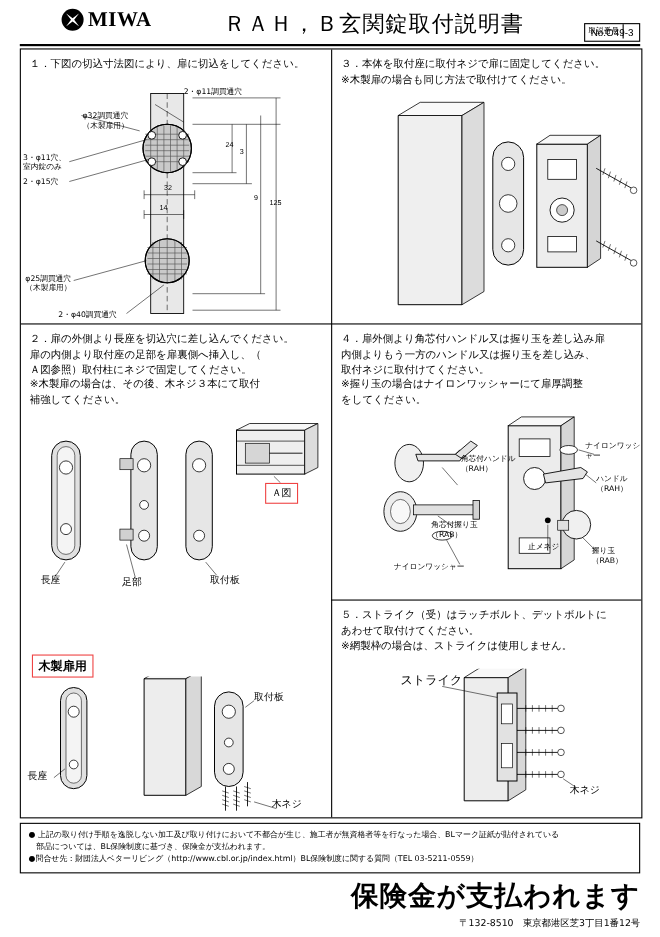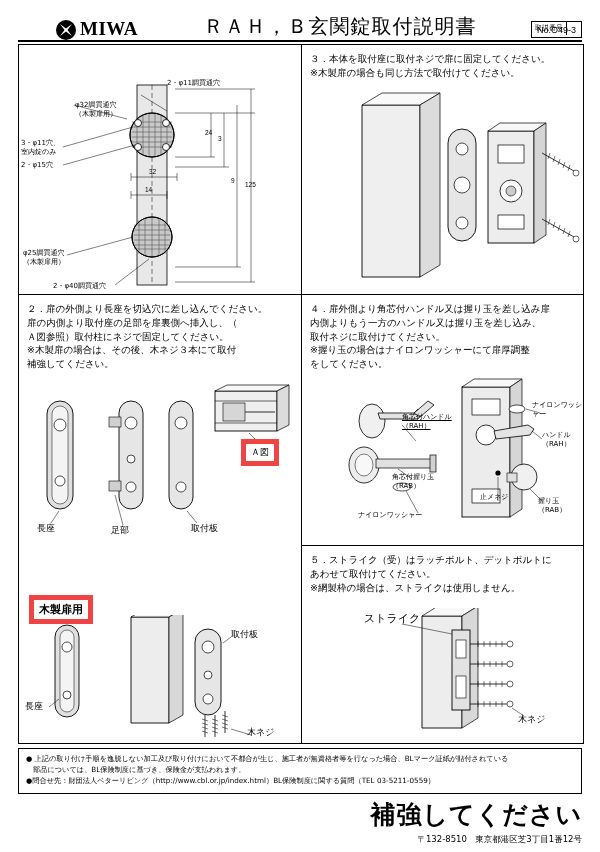--- a/index.html
+++ b/index.html
@@ -23,21 +23,21 @@
     background: #fff;
   }
 
   
   .header {
     position: absolute;
     left: 18px; top: 8px;
     width: 564px; height: 32px;
     border-bottom: 2px solid #000;
     display: flex;
-    align-items: flex-end;
+    align-items: flex-start;
   }
   .logo-mark {
     width: 20px; height: 20px;
     border-radius: 50%;
     background: #000;
     position: relative;
     margin-left: 38px;
     flex: none;
   }
   .logo-mark::before {
@@ -169,21 +169,21 @@
     line-height: 1.25;
   }
   .lbl-n {
     position: absolute;
     font-size: 6.5px;
     font-family: "Liberation Sans", sans-serif;
   }
   .boxlbl {
     position: absolute;
     font-size: 10px;
-    border: 5px solid #ef4444;
+    border: 1px solid #ef4444;
     padding: 2px 5px;
     font-family: "DejaVu Sans", sans-serif;
   }
   svg { display: block; }
 </style>
 </head>
 <body>
 
 <div class="page">
 
@@ -197,20 +197,23 @@
     </span>
   </div>
 
   <div class="frame">
     <div class="vsplit"></div>
     <div class="hsplit-left"></div>
     <div class="hsplit-right-1"></div>
     <div class="hsplit-right-2"></div>
 
     <div class="cell c1">
+      <div class="txt-pad">
+        <div class="cell-text">１．下図の切込寸法図により、扉に切込をしてください。</div>
+      </div>
 
       <div style="position:absolute; left:0; top:32px; width:282px; height:215px;">
         <svg width="282" height="215" viewBox="0 0 282 215">
 
           <rect x="118" y="8" width="30" height="200" fill="#e8e8e8" stroke="#000" stroke-width="0.8"></rect>
           <line x1="133" y1="8" x2="133" y2="208" stroke="#000" stroke-width="0.5" stroke-dasharray="5,3"></line>
 
           <circle cx="133" cy="58" r="22" fill="#c9c9c9" stroke="#000" stroke-width="1"></circle>
           <g stroke="#555" stroke-width="0.6">
             <line x1="113" y1="45" x2="153" y2="45"></line>
@@ -469,21 +472,21 @@
           <g stroke="#000" stroke-width="0.5">
             <line x1="238" y1="44" x2="224" y2="40"></line>
             <line x1="240" y1="70" x2="230" y2="62"></line>
             <line x1="196" y1="132" x2="196" y2="108"></line>
             <line x1="240" y1="132" x2="228" y2="120"></line>
             <line x1="116" y1="144" x2="104" y2="122"></line>
             <line x1="114" y1="72" x2="100" y2="56"></line>
             <line x1="110" y1="110" x2="96" y2="100"></line>
           </g>
         </svg>
-        <div class="lbl" style="left:100px; top:44px;text-decoration:underline;">角芯付ハンドル
+        <div class="lbl" style="left:117px; top:44px;">角芯付ハンドル
 （RAH）</div>
         <div class="lbl" style="left:90px; top:104px;">角芯付握り玉
 （RAB）</div>
         <div class="lbl" style="left:230px; top:32px;">ナイロンワッシャー</div>
         <div class="lbl" style="left:56px; top:142px;">ナイロンワッシャー</div>
         <div class="lbl" style="left:240px; top:62px;">ハンドル
 （RAH）</div>
         <div class="lbl" style="left:178px; top:124px;">止メネジ</div>
         <div class="lbl" style="left:236px; top:128px;">握り玉
 （RAB）</div>
@@ -534,17 +537,17 @@
     </div>
   </div>
 
   <div class="notebox">
     <div>● 上記の取り付け手順を逸脱しない加工及び取り付けにおいて不都合が生じ、施工者が無資格者等を行なった場合、BLマーク証紙が貼付されている</div>
     <div style="padding-left:7px;">部品については、BL保険制度に基づき、保険金が支払われます。</div>
     <div>●問合せ先：財団法人ベターリビング（http://www.cbl.or.jp/index.html）BL保険制度に関する質問（TEL 03-5211-0559）</div>
   </div>
 
   <div class="company">
-    <div class="company-name">補強してください</div>
+    <div class="company-name">保険金が支払われます</div>
     <div class="company-addr">〒132-8510　東京都港区芝3丁目1番12号</div>
   </div>
 
 </div>
 
 </body></html>

